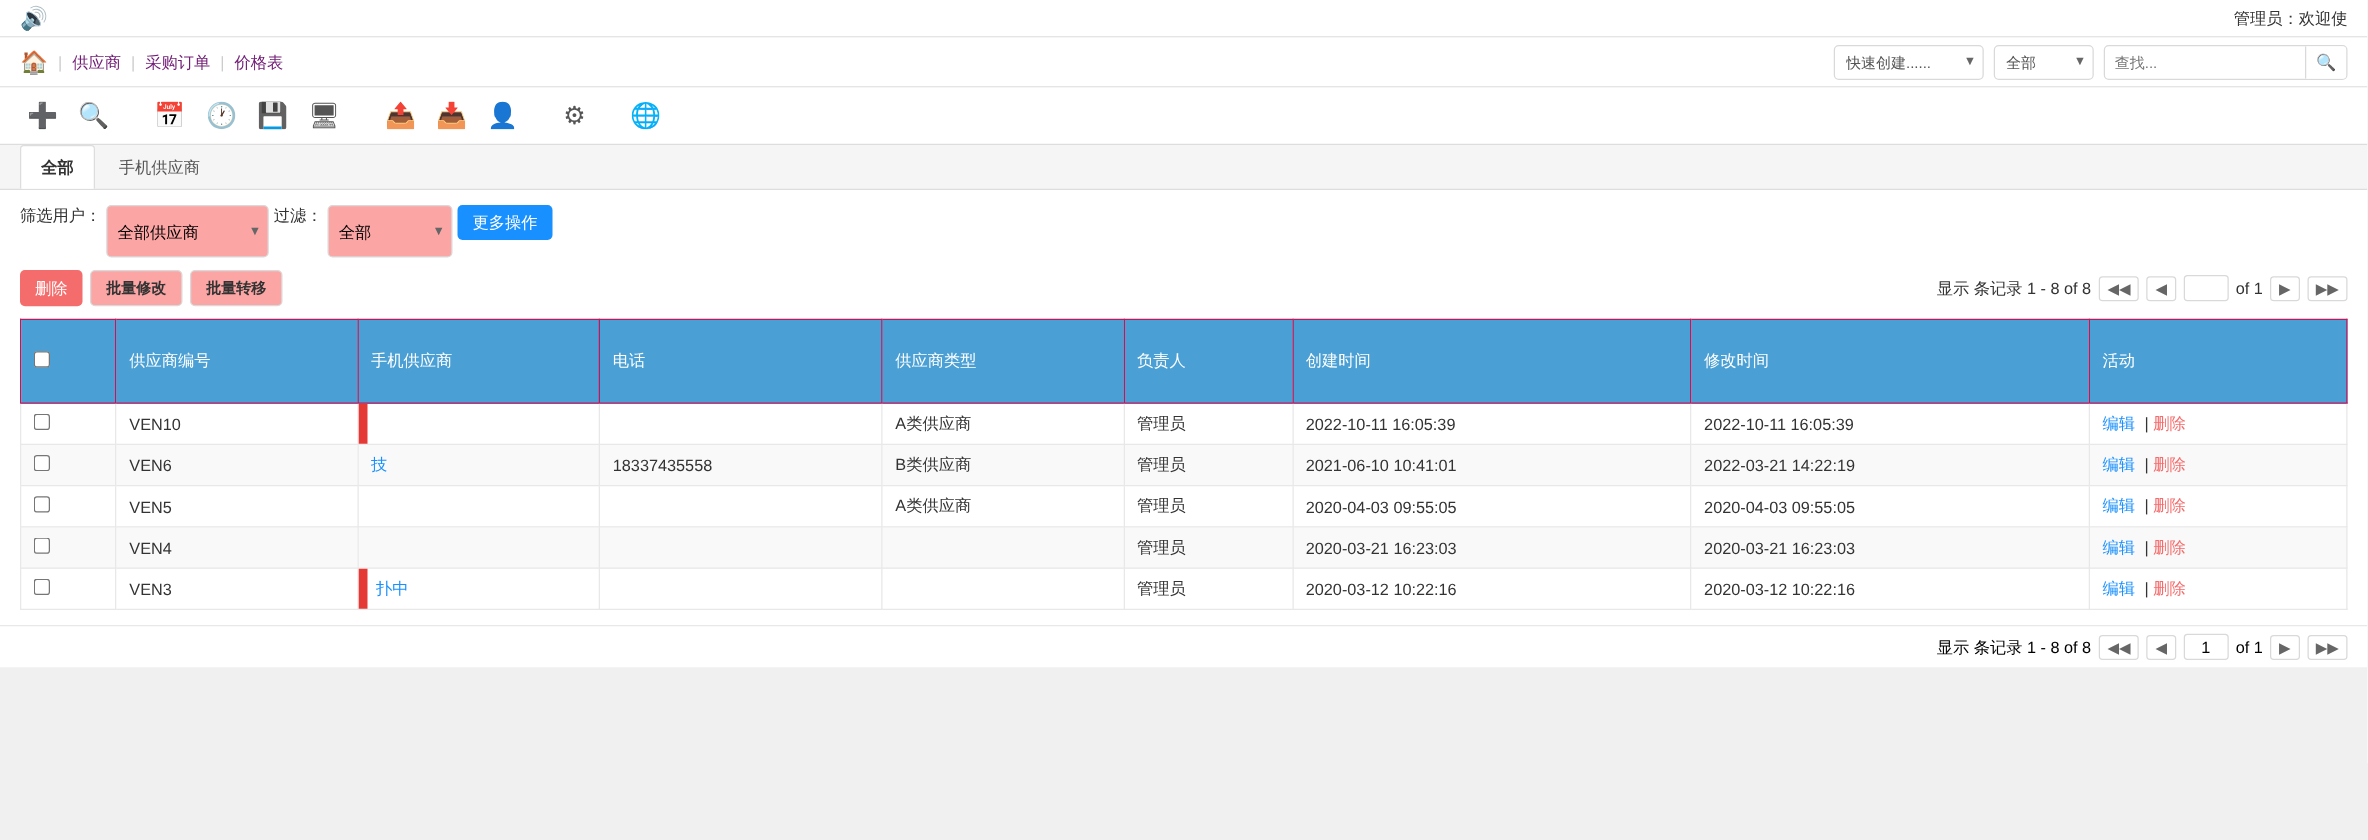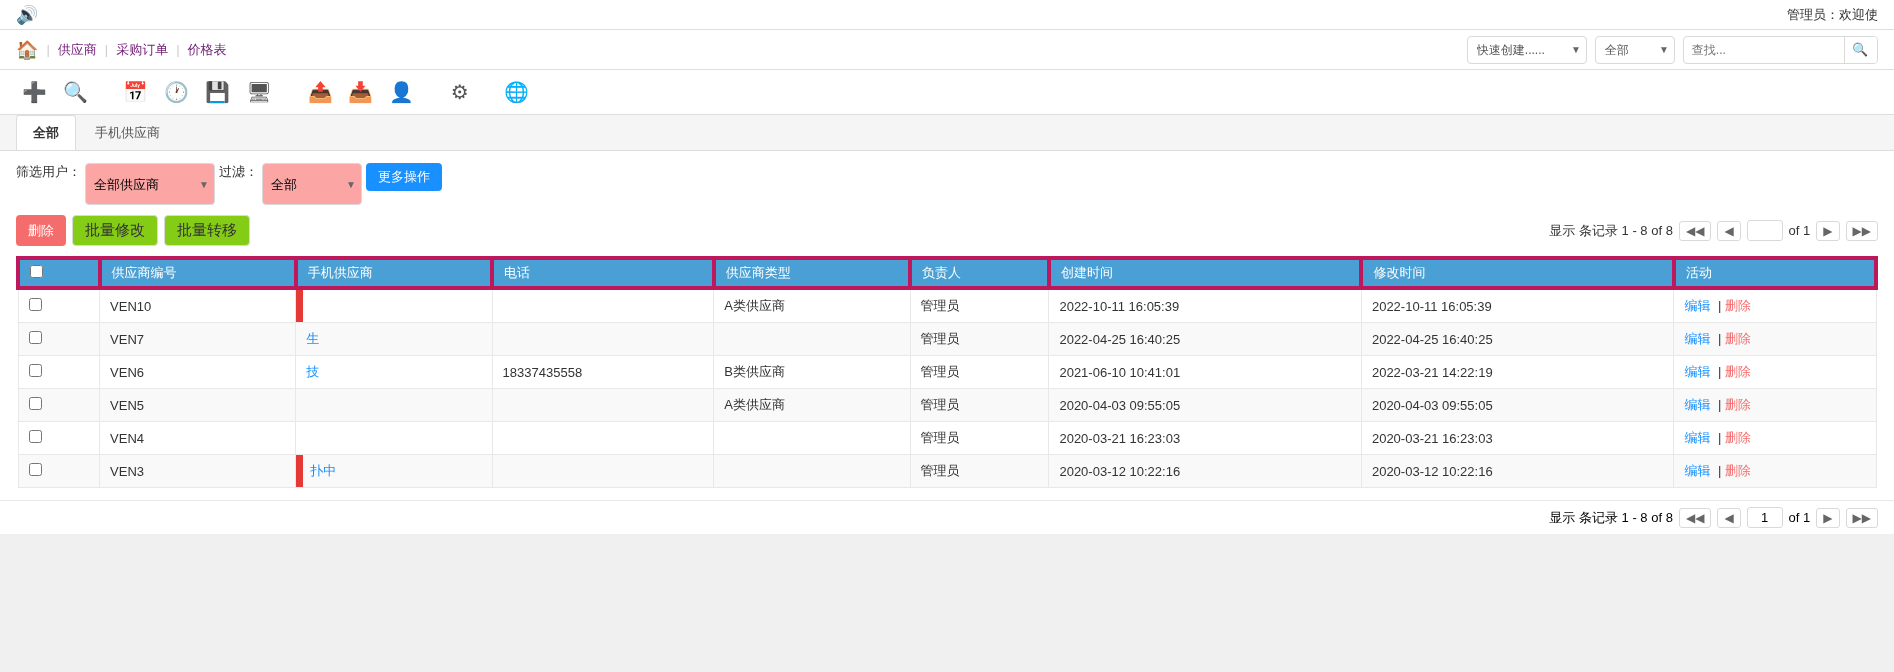--- a/index.html
+++ b/index.html
@@ -194,27 +194,28 @@
     .btn-delete {
       background: #f56c6c;
       color: #fff;
       border: none;
       border-radius: 4px;
       padding: 5px 12px;
       cursor: pointer;
       font-size: 13px;
     }
     .btn-batch {
-      background: #84cc16;
+      background: #fca5a5;
       color: #333;
       border: 1px solid #d9d9d9;
       border-radius: 4px;
       padding: 5px 12px;
       cursor: pointer;
-      font-size: 15px;
+      font-size: 12px;
+      font-weight: bold;
     }
     .pagination-info {
       display: flex;
       align-items: center;
       gap: 6px;
       color: #333;
       font-size: 13px;
     }
     .page-nav-btn {
       border: 1px solid #d9d9d9;
@@ -238,23 +239,23 @@
     .data-table {
       width: 100%;
       border-collapse: collapse;
       font-size: 13px;
     }
     .data-table thead tr {
       background: #4a9fd4;
       color: #fff;
     }
     .data-table thead th {
-      padding: 4px 10px;
+      padding: 24px 10px;
       text-align: left;
-      border: 4px solid #be185d;
+      border: 1px solid #be185d;
       font-weight: normal;
     }
     .data-table tbody tr {
       background: #fff;
     }
     .data-table tbody tr:nth-child(even) {
       background: #f9f9f9;
     }
     .data-table tbody td {
       padding: 7px 10px;
@@ -401,31 +402,20 @@
           </td>
           <td></td>
           <td>A类供应商</td>
           <td>管理员</td>
           <td>2022-10-11 16:05:39</td>
           <td>2022-10-11 16:05:39</td>
           <td><a class="action-link">编辑</a> | <a class="action-link danger">删除</a></td>
         </tr>
         <tr>
           <td><input type="checkbox" style=""></td>
-          <td>VEN7</td>
-          <td style="position: relative; padding-left: 10px;"><a style="color: rgb(24, 144, 255); cursor: pointer;">生</a></td>
-          <td></td>
-          <td></td>
-          <td>管理员</td>
-          <td>2022-04-25 16:40:25</td>
-          <td>2022-04-25 16:40:25</td>
-          <td><a class="action-link">编辑</a> | <a class="action-link danger">删除</a></td>
-        </tr>
-        <tr>
-          <td><input type="checkbox" style=""></td>
           <td>VEN6</td>
           <td style="position: relative; padding-left: 10px;"><a style="color: rgb(24, 144, 255); cursor: pointer;">技</a></td>
           <td>18337435558</td>
           <td>B类供应商</td>
           <td>管理员</td>
           <td>2021-06-10 10:41:01</td>
           <td>2022-03-21 14:22:19</td>
           <td><a class="action-link">编辑</a> | <a class="action-link danger">删除</a></td>
         </tr>
         <tr>

